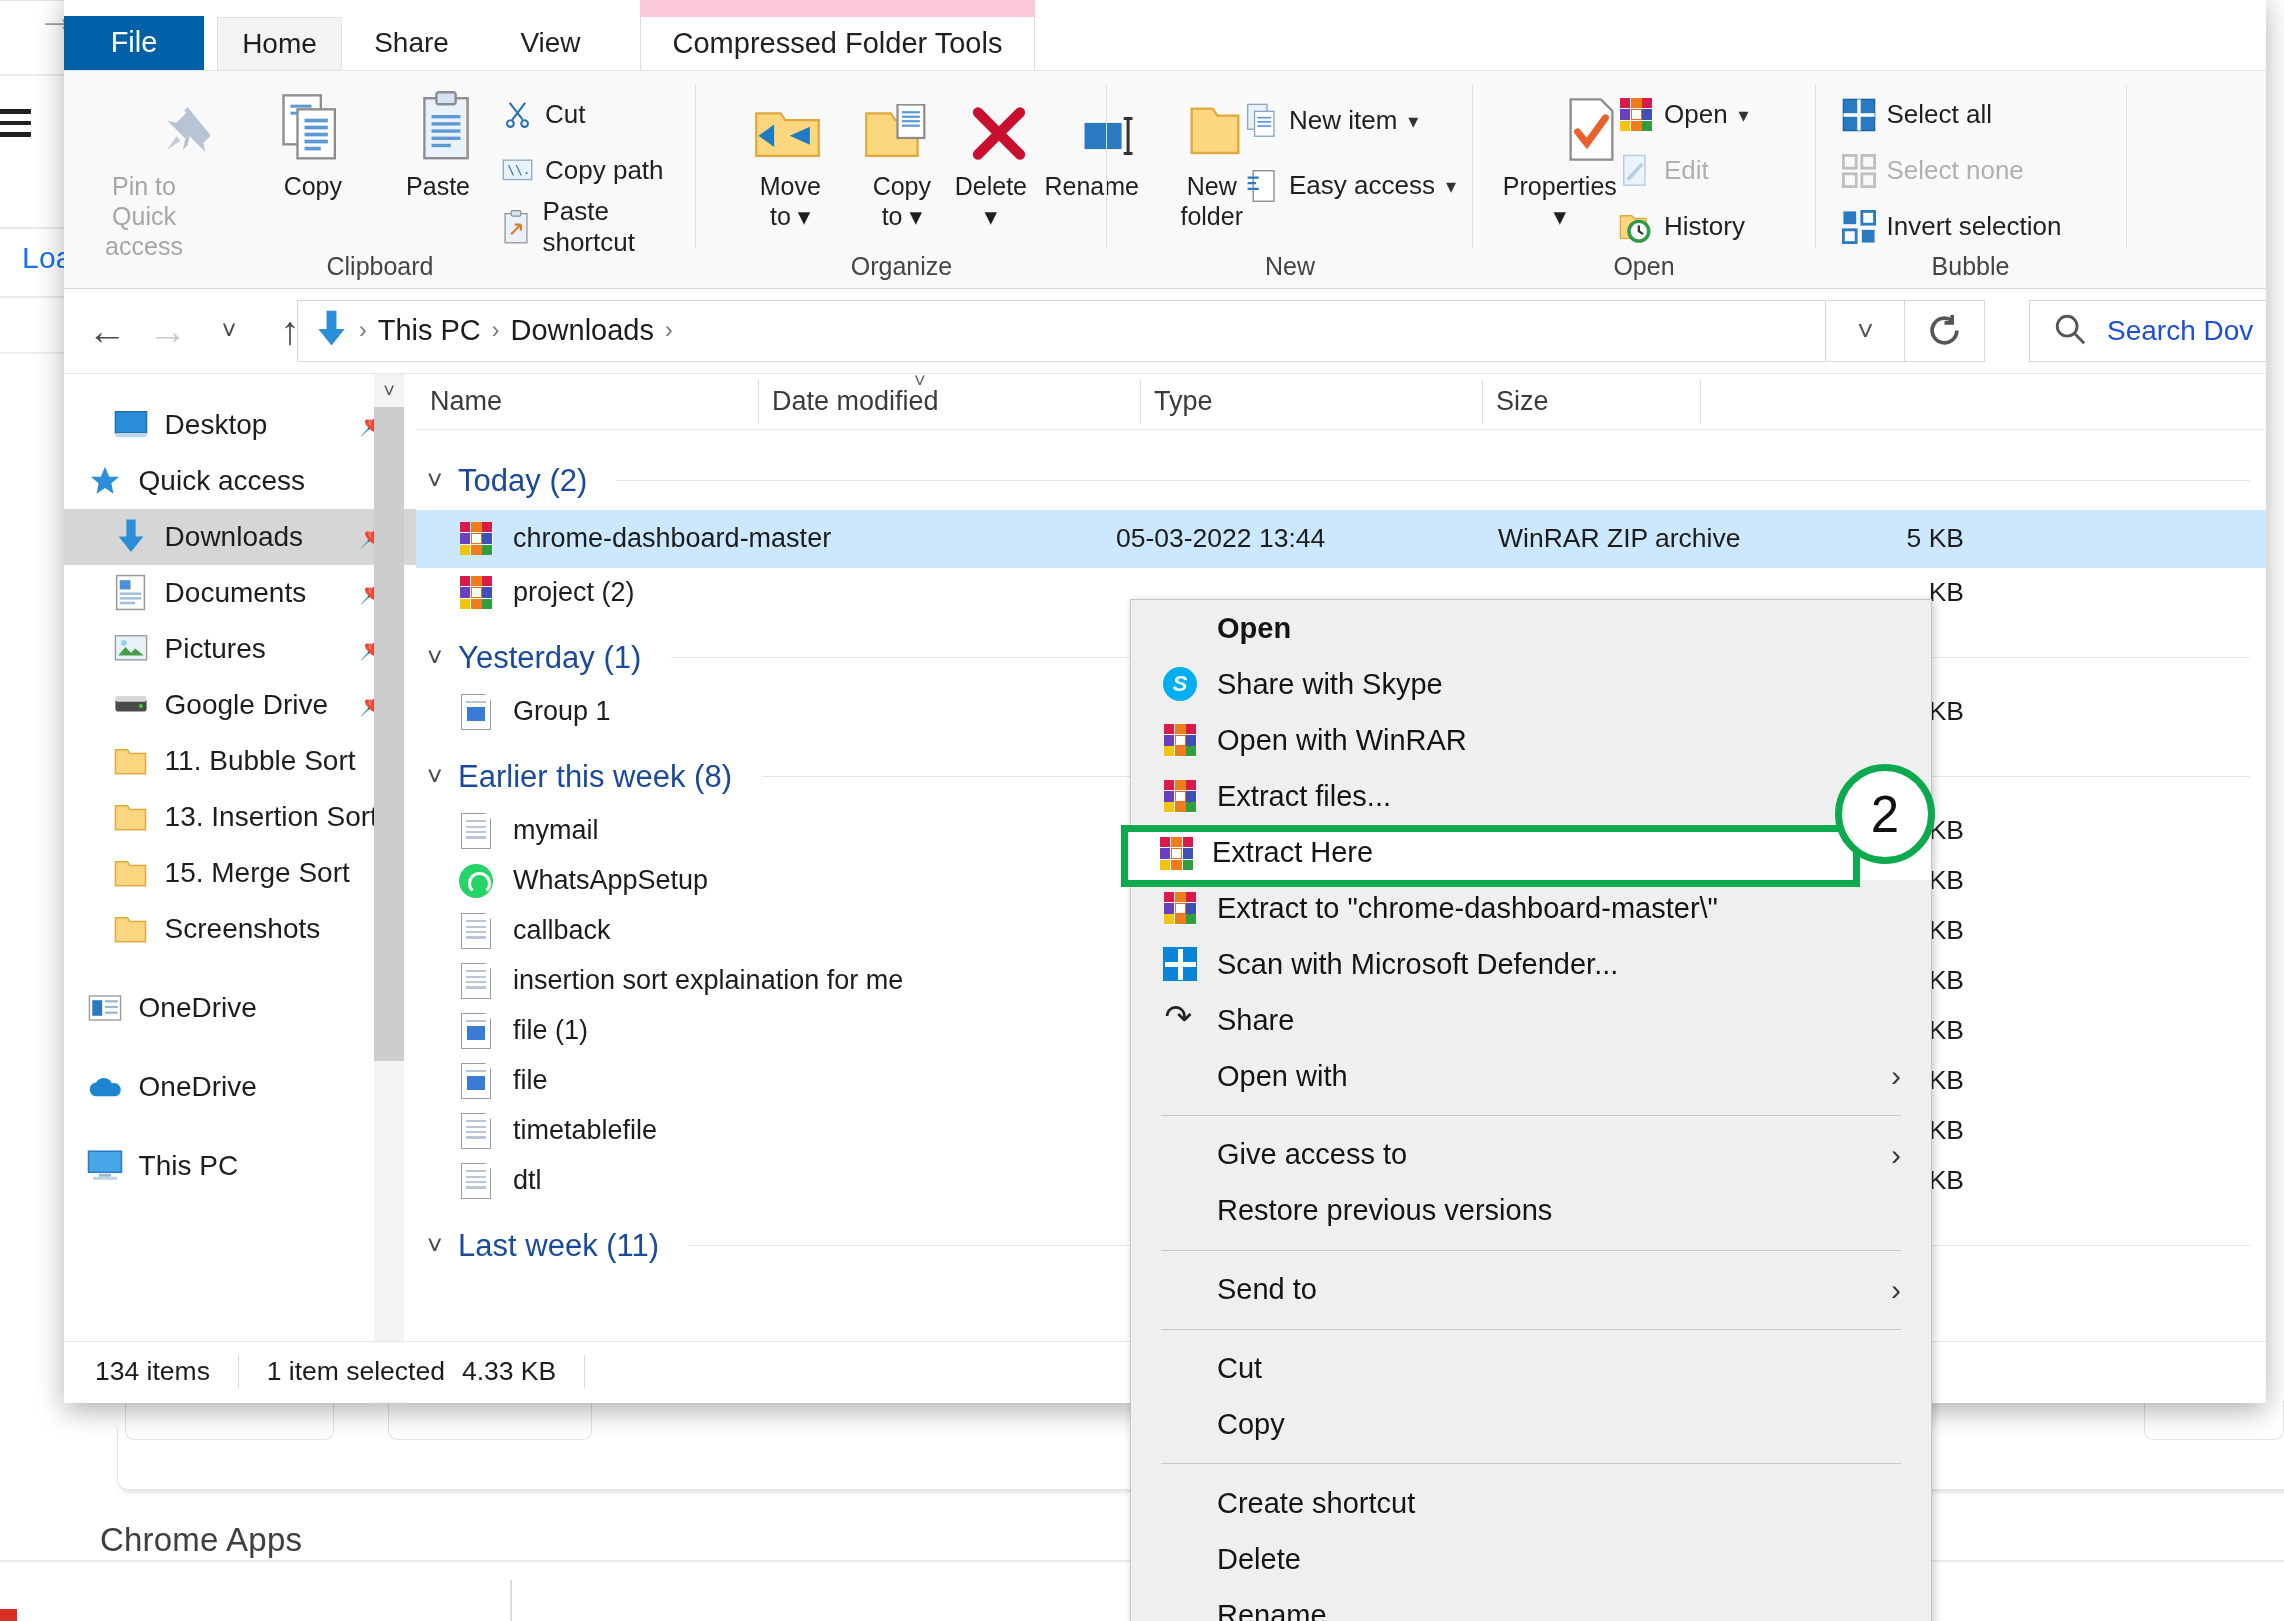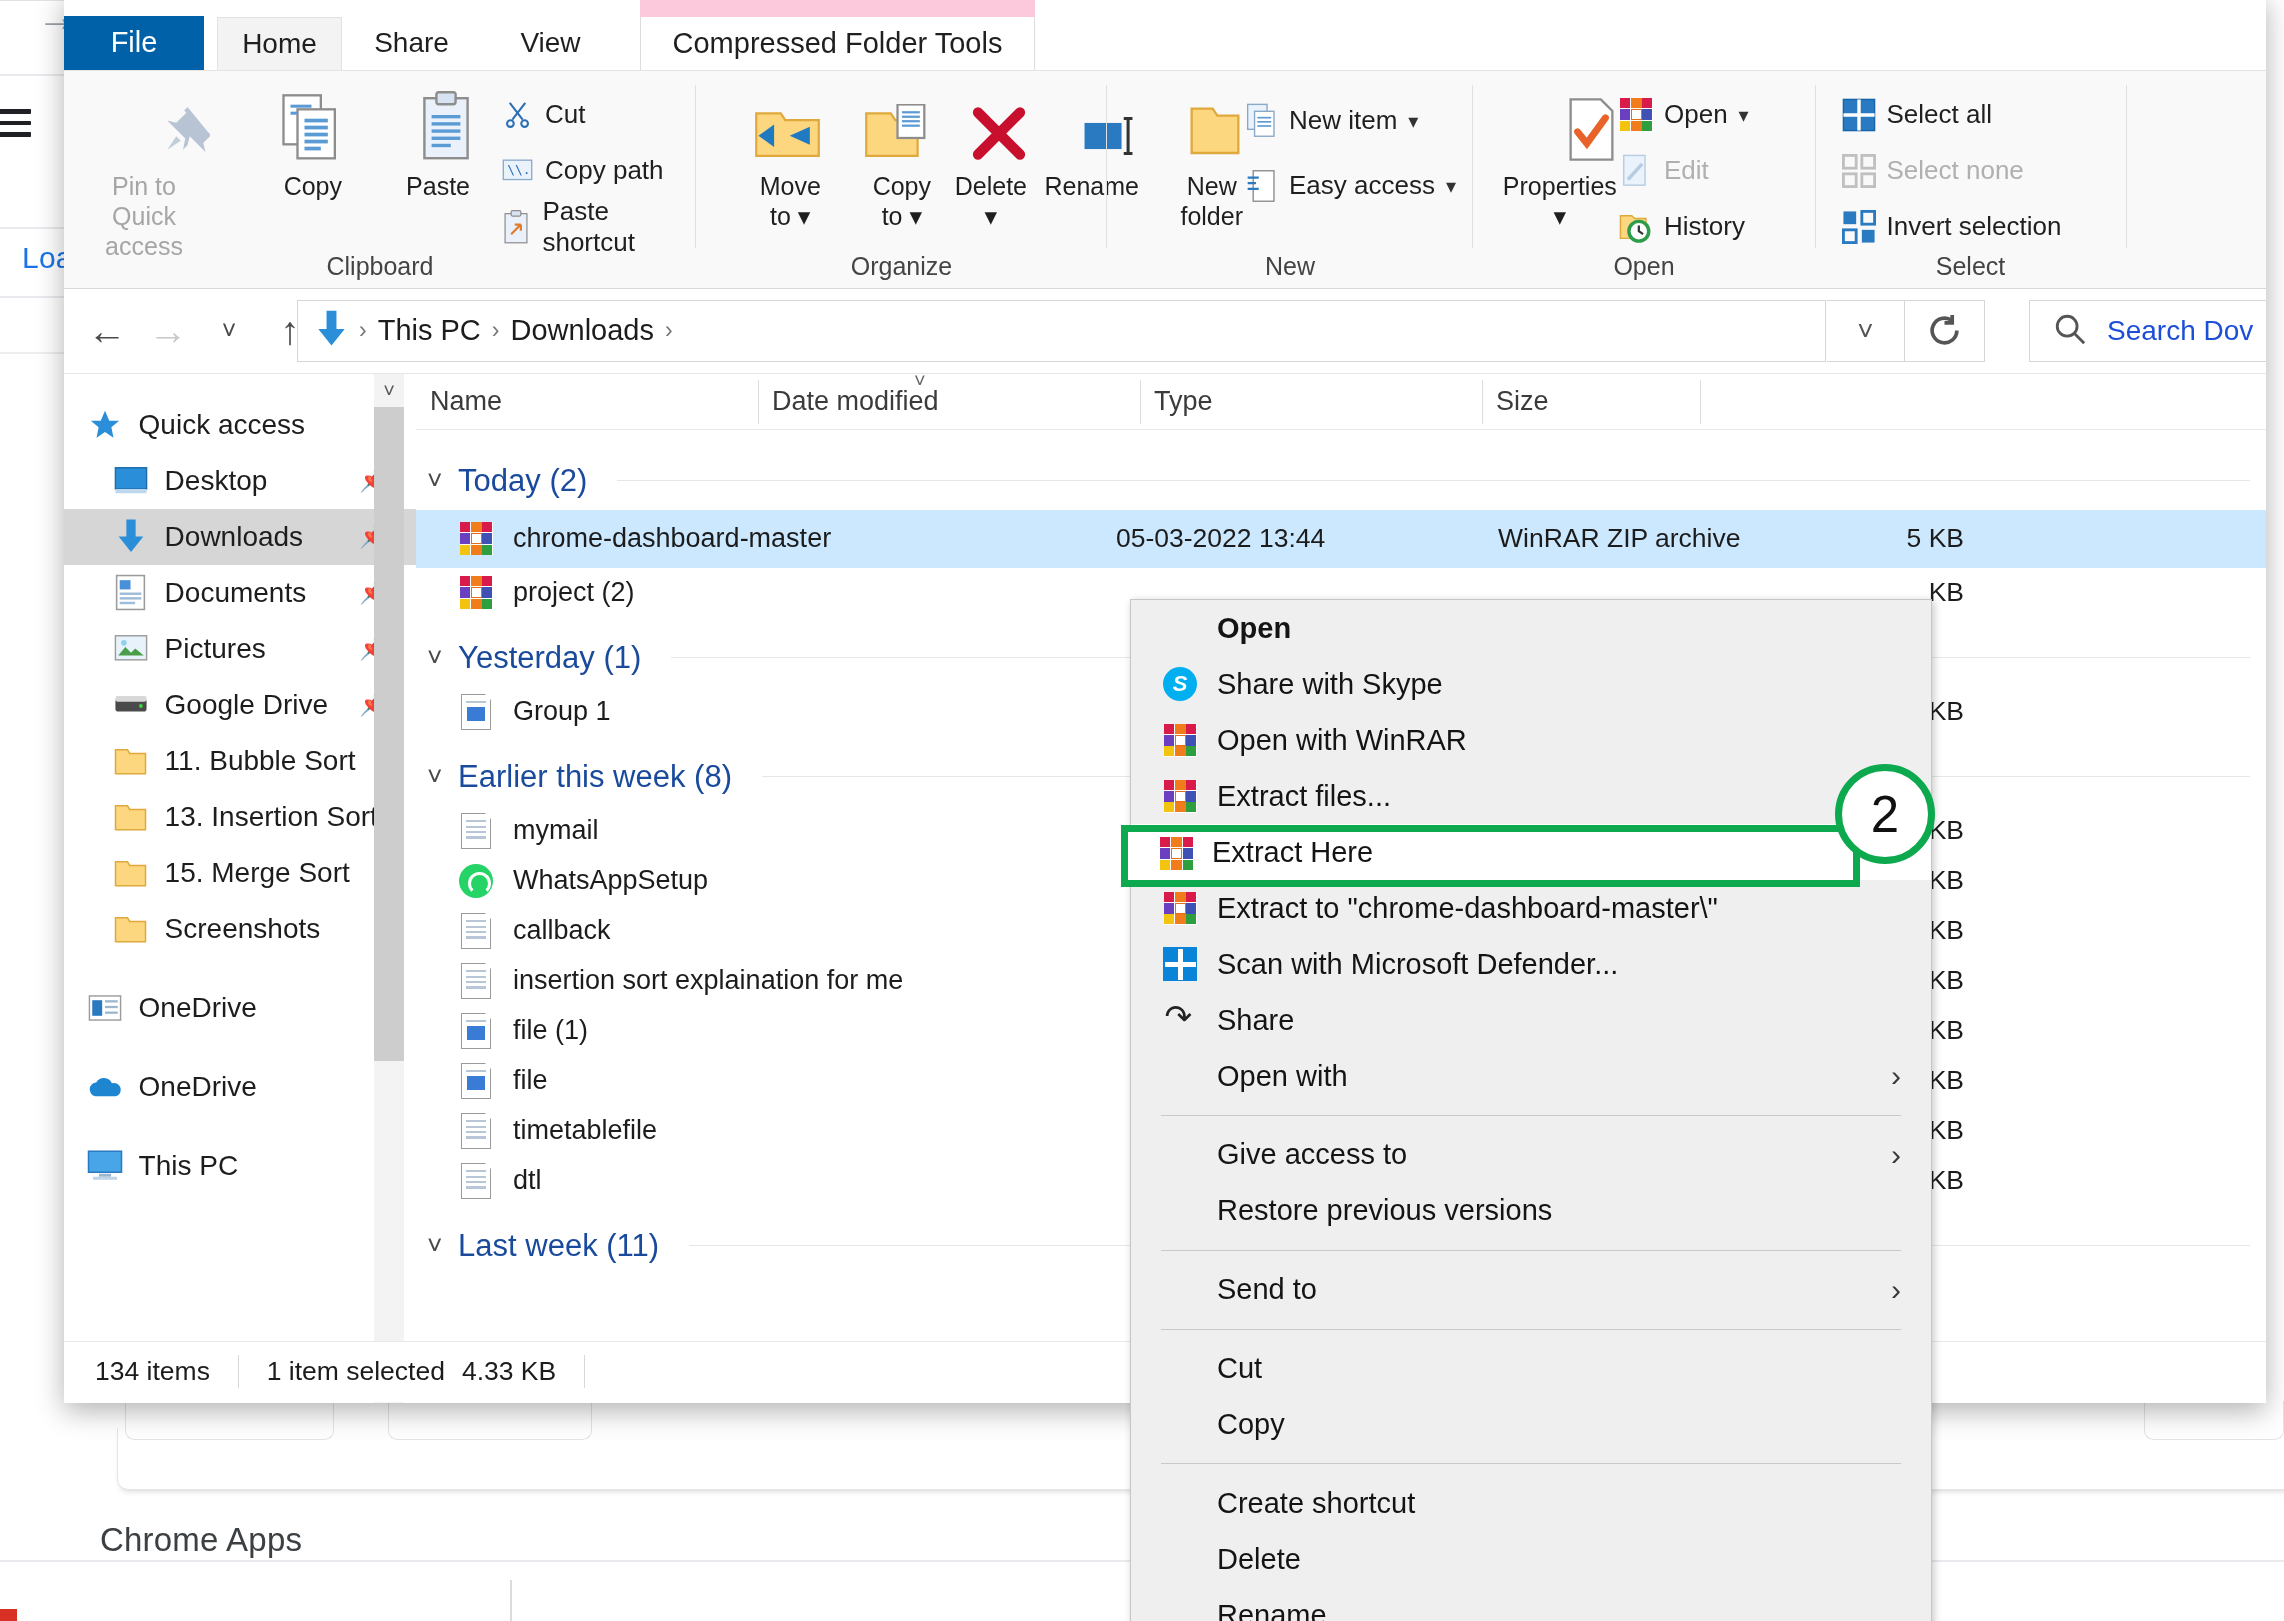--- a/index.html
+++ b/index.html
@@ -456,21 +456,21 @@
         <span class="sic">
           <svg width="34" height="34" viewBox="0 0 24 24">
               <rect x="1" y="1" width="9" height="9" fill="#2a7ac2"></rect>
               <rect x="14" y="1" width="9" height="9" fill="none" stroke="#2a7ac2" stroke-width="2"></rect>
               <rect x="1" y="14" width="9" height="9" fill="none" stroke="#2a7ac2" stroke-width="2"></rect>
               <rect x="14" y="14" width="9" height="9" fill="#2a7ac2"></rect>
             </svg>
         </span>
         <span>Invert selection</span>
       </div>
-      <div class="grp-label">Select</div>
+      <div class="grp-label">Bubble</div>
       <div class="grp-sep" style="left:311px"></div>
     </div>
   </div>
 
   <div class="addrrow">
     <div class="navbtn" style="margin-left:12.5px">←</div>
     <div class="navbtn dis">→</div>
     <div class="navbtn" style="font-size:25px">˅</div>
     <div class="navbtn">↑</div>
 
@@ -501,37 +501,37 @@
           </svg>
       </span>
       <span class="ph">Search Dov</span>
     </div>
   </div>
 
   <div class="body">
 
     <div class="navpane">
       <div class="nav-gap"></div>
-      <div class="nav-item lvl0">
-        <span class="nic">
-            <svg width="34" height="34" viewBox="0 0 24 24">
-              <path d="M12 2l3 7h7l-5.5 4.5L18 21l-6-4-6 4 1.5-7.5L2 9h7z" fill="#2a8fd8"></path>
-            </svg>
-          </span>
-        <span>Quick access</span>
-      </div>
       <div class="nav-item lvl1">
         <span class="nic">
             <svg width="34" height="31" viewBox="0 0 24 20">
               <rect x="1" y="1" width="22" height="15" fill="#2a8fd8" stroke="#1e6ba8"></rect>
               <rect x="1" y="16" width="22" height="3" fill="#bdd7ee"></rect>
             </svg>
           </span>
         <span>Desktop</span>
         <span class="pin">📌</span>
+      </div>
+      <div class="nav-item lvl0">
+        <span class="nic">
+            <svg width="34" height="34" viewBox="0 0 24 24">
+              <path d="M12 2l3 7h7l-5.5 4.5L18 21l-6-4-6 4 1.5-7.5L2 9h7z" fill="#2a8fd8"></path>
+            </svg>
+          </span>
+        <span>Quick access</span>
       </div>
       <div class="nav-item lvl1 sel">
         <span class="nic">
             <svg width="34" height="37" viewBox="0 0 20 24">
               <path d="M7 1h6v11h5l-8 10-8-10h5z" fill="#2a8fd8"></path>
             </svg>
           </span>
         <span>Downloads</span>
         <span class="pin">📌</span>
       </div>

